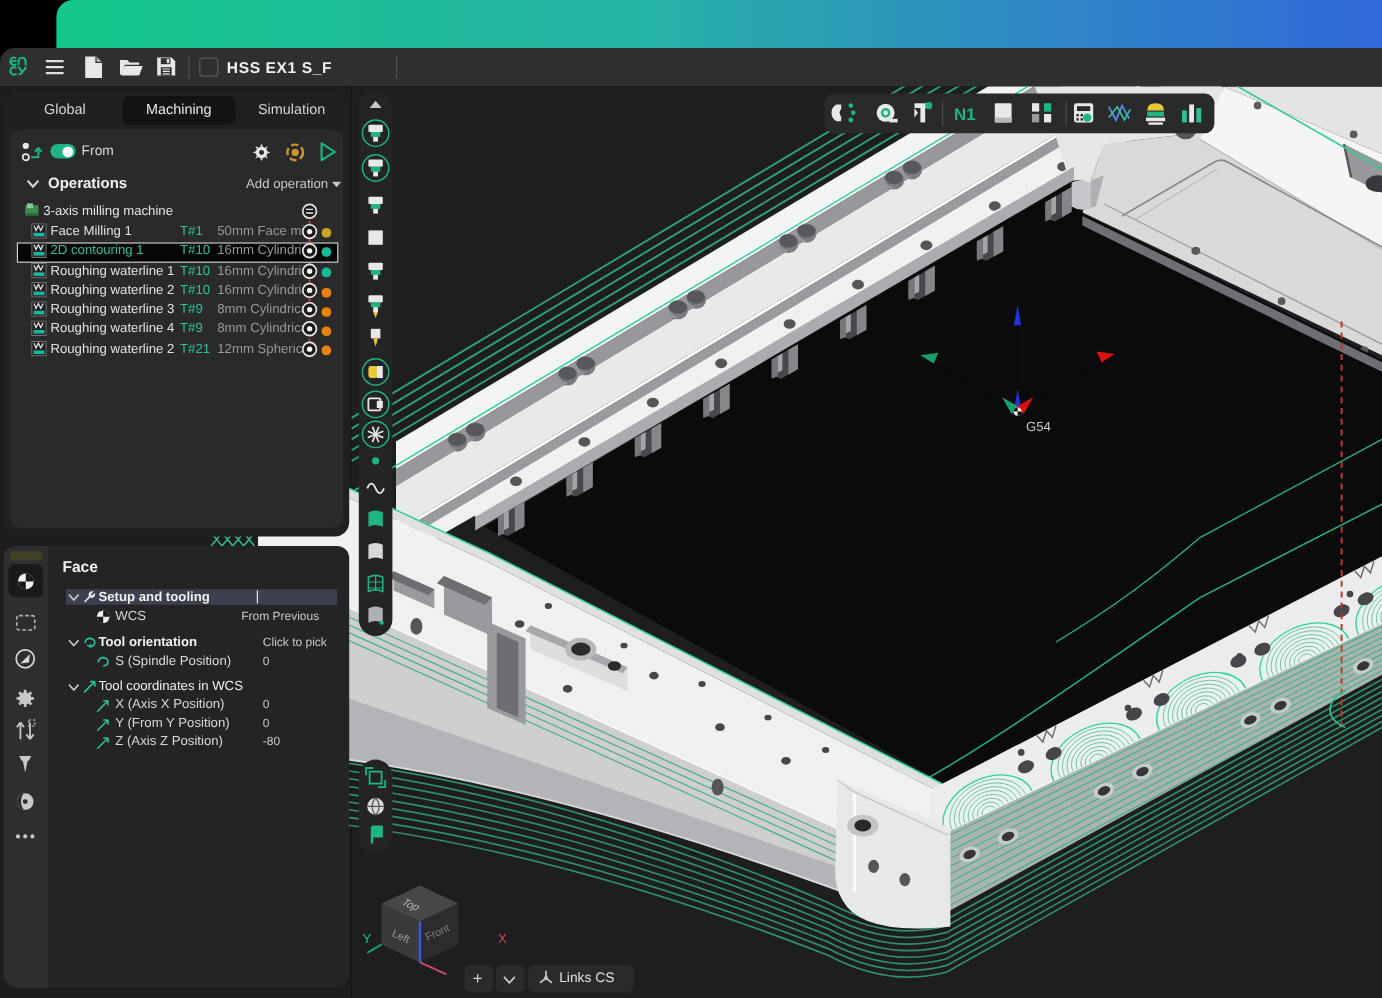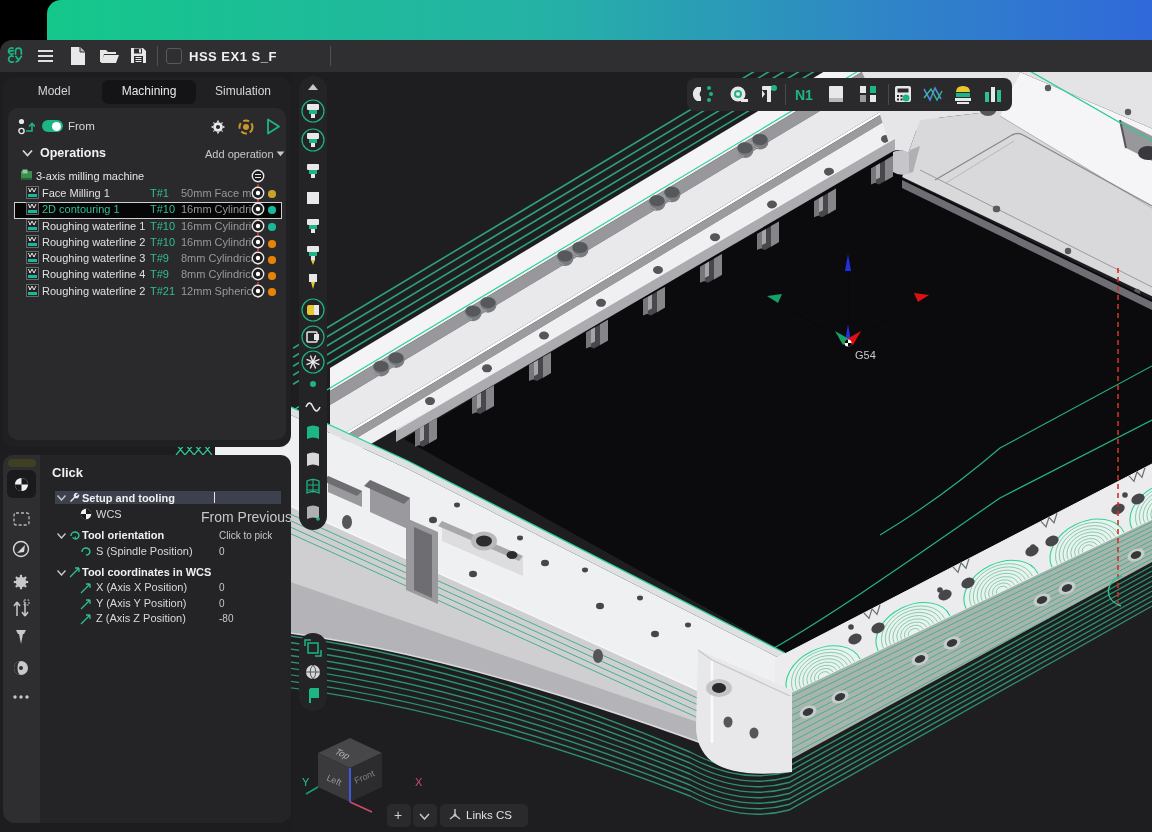--- a/index.html
+++ b/index.html
@@ -345,21 +345,21 @@
     <rect x="9" y="2.2" width="2" height="3.4" fill="#e8e8e8"></rect>
     <rect x="4" y="9" width="9" height="7" fill="#2f2f31"></rect>
     <path d="M5.5,10.5 H11.5 M5.5,12.5 H11.5 M5.5,14.5 H11.5" stroke="#e8e8e8" stroke-width="1"></path>
   </svg>
 <div class="abs" style="left:157px;top:46px;width:1px;height:20px;background:#505052"></div>
 <div class="abs" style="left:330px;top:46px;width:1px;height:20px;background:#505052"></div>
 <div class="abs" style="left:166px;top:48px;width:16px;height:16px;border:1.5px solid #5a5a5e;border-radius:3px"></div>
 <div class="abs" style="left:189px;top:49px;font-size:13px;font-weight:bold;color:#f0f0f0;letter-spacing:0.5px">HSS EX1 S_F</div>
 <div class="abs" style="left:3px;top:77px;width:288px;height:370px;background:#202022;border-radius:12px"></div>
 <div class="abs" style="left:102px;top:80px;width:94px;height:24px;background:#141416;border-radius:6px"></div>
-<div class="abs" style="left:14px;top:84px;width:80px;text-align:center;font-size:12px;color:#d5d5d7">Model</div>
+<div class="abs" style="left:14px;top:84px;width:80px;text-align:center;font-size:12px;color:#d5d5d7">Global</div>
 <div class="abs" style="left:107px;top:84px;width:84px;text-align:center;font-size:12px;color:#e8e8e8">Machining</div>
 <div class="abs" style="left:200px;top:84px;width:86px;text-align:center;font-size:12px;color:#d5d5d7">Simulation</div>
 <div class="abs" style="left:8px;top:108px;width:278px;height:332px;background:#2a2a2c;border-radius:10px"></div>
 <svg class="abs" style="left:18px;top:118px" width="17" height="17" viewBox="0 0 17 17">
 <circle cx="3.5" cy="3.5" r="2.6" fill="#e8e8e8"></circle>
     <circle cx="3.5" cy="13" r="2.6" fill="none" stroke="#e8e8e8" stroke-width="1.4"></circle>
 <path d="M8,13 H14 V5" fill="none" stroke="#1db584" stroke-width="1.6"></path>
     <path d="M11,7.5 L14,4.5 L17,7.5" fill="none" stroke="#1db584" stroke-width="1.6" transform="translate(0,1)"></path>
 </svg>
 <div class="abs" style="left:42px;top:120px;width:21px;height:12px;background:#1db584;border-radius:6px"></div>
@@ -523,67 +523,67 @@
     <path d="M25,161 V147 M25,161 L22,157 M25,161 L28,157" stroke="#c8c8ca" stroke-width="1.5" fill="none"></path>
     <rect x="24" y="145" width="5" height="5" fill="none" stroke="#c8c8ca" stroke-width="1" stroke-dasharray="2,1.5"></rect>
     <path d="M16,175 H26 L24,179 H18 Z M19,179 L21,189 L23,179 Z" fill="#c8c8ca"></path>
     <circle cx="21" cy="213" r="7" fill="#c8c8ca"></circle>
     <path d="M21,206 A7,7 0 0 0 21,220 A 3.5,7 0 0 1 21,206" fill="#2e2e30"></path>
     <circle cx="21" cy="213" r="2" fill="#2e2e30"></circle>
     <circle cx="15" cy="242" r="1.7" fill="#c8c8ca"></circle>
     <circle cx="21" cy="242" r="1.7" fill="#c8c8ca"></circle>
     <circle cx="27" cy="242" r="1.7" fill="#c8c8ca"></circle>
   </svg>
-<div class="abs" style="left:52px;top:465px;font-size:13px;font-weight:bold;color:#f0f0f0">Click</div>
+<div class="abs" style="left:52px;top:465px;font-size:13px;font-weight:bold;color:#f0f0f0">Face</div>
 <div class="abs" style="left:55px;top:491px;width:226px;height:13px;background:#3c414d"></div>
 <div class="abs" style="left:214px;top:492px;width:1px;height:11px;background:#e8e8e8"></div>
 <svg class="abs" style="left:57px;top:495px" width="9" height="6" viewBox="0 0 9 6">
     <path d="M0.5,0.5 L4.5,5 L8.5,0.5" fill="none" stroke="#c8c8ca" stroke-width="1.4"></path>
   </svg>
 <svg class="abs" style="left:69px;top:492px" width="11" height="11" viewBox="0 0 11 11">
     <path d="M9,1 A3,3 0 0 0 5,5 L1,9 L2,10 L6,6 A3,3 0 0 0 10,2 L8,4 L7,4 L7,3 Z" fill="#e8e8e8"></path>
   </svg>
 <div class="abs" style="left:82px;top:492px;font-size:11px;font-weight:bold;color:#f0f0f0">Setup and tooling</div>
 <svg class="abs" style="left:80px;top:508px" width="12" height="12" viewBox="0 0 16 16">
     <circle cx="8" cy="8" r="7" fill="#f0f0f0"></circle>
     <path d="M8,8 L8,1 A7,7 0 0 1 15,8 Z" fill="#1a1a1c"></path>
     <path d="M8,8 L8,15 A7,7 0 0 1 1,8 Z" fill="#1a1a1c"></path>
   </svg>
 <div class="abs" style="left:96px;top:508px;font-size:11px;color:#d8d8da">WCS</div>
-<div class="abs" style="left:201px;top:509px;font-size:14px;color:#c8c8ca">From Previous</div>
+<div class="abs" style="left:201px;top:509px;font-size:10px;color:#c8c8ca">From Previous</div>
 <svg class="abs" style="left:57px;top:533px" width="9" height="6" viewBox="0 0 9 6">
     <path d="M0.5,0.5 L4.5,5 L8.5,0.5" fill="none" stroke="#c8c8ca" stroke-width="1.4"></path>
   </svg>
 <svg class="abs" style="left:69px;top:530px" width="12" height="11" viewBox="0 0 12 11">
     <path d="M2,6 A4,3.5 0 1 1 6,9" fill="none" stroke="#2fbf97" stroke-width="1.4"></path>
     <path d="M6,9 L3.5,7.5 M6,9 L6.5,6.5" stroke="#2fbf97" stroke-width="1.2"></path>
   </svg>
 <div class="abs" style="left:82px;top:529px;font-size:11px;font-weight:bold;color:#f0f0f0">Tool orientation</div>
 <div class="abs" style="left:219px;top:530px;font-size:10px;color:#c8c8ca">Click to pick</div>
 <svg class="abs" style="left:80px;top:546px" width="12" height="11" viewBox="0 0 12 11">
     <path d="M2,6 A4,3.5 0 1 1 6,9" fill="none" stroke="#2fbf97" stroke-width="1.4"></path>
   </svg>
 <div class="abs" style="left:96px;top:545px;font-size:11px;color:#d8d8da">S (Spindle Position)</div>
 <div class="abs" style="left:219px;top:546px;font-size:10px;color:#c8c8ca">0</div>
 <svg class="abs" style="left:57px;top:570px" width="9" height="6" viewBox="0 0 9 6">
     <path d="M0.5,0.5 L4.5,5 L8.5,0.5" fill="none" stroke="#c8c8ca" stroke-width="1.4"></path>
   </svg>
 <svg class="abs" style="left:69px;top:566px" width="12" height="12" viewBox="0 0 12 12">
     <path d="M1,11 L10,2 M10,2 L6,2 M10,2 L10,6" stroke="#2fbf97" stroke-width="1.3" fill="none"></path>
   </svg>
-<div class="abs" style="left:82px;top:566px;font-size:11px;font-weight:bold;color:#f0f0f0">Tool coordinates in WCS</div>
+<div class="abs" style="left:82px;top:566px;font-size:11px;font-weight:normal;color:#f0f0f0">Tool coordinates in WCS</div>
 <svg class="abs" style="left:80px;top:582.0px" width="12" height="12" viewBox="0 0 12 12">
     <path d="M1,11 L10,2 M10,2 L6,2 M10,2 L10,6" stroke="#2fbf97" stroke-width="1.3" fill="none"></path>
   </svg>
 <div class="abs" style="left:96px;top:581.0px;font-size:11px;color:#d8d8da">X (Axis X Position)</div>
 <div class="abs" style="left:219px;top:582.0px;font-size:10px;color:#c8c8ca">0</div>
 <svg class="abs" style="left:80px;top:597.5px" width="12" height="12" viewBox="0 0 12 12">
     <path d="M1,11 L10,2 M10,2 L6,2 M10,2 L10,6" stroke="#2fbf97" stroke-width="1.3" fill="none"></path>
   </svg>
-<div class="abs" style="left:96px;top:596.5px;font-size:11px;color:#d8d8da">Y (Axis Y Position)</div>
+<div class="abs" style="left:96px;top:596.5px;font-size:11px;color:#d8d8da">Y (From Y Position)</div>
 <div class="abs" style="left:219px;top:597.5px;font-size:10px;color:#c8c8ca">0</div>
 <svg class="abs" style="left:80px;top:613.0px" width="12" height="12" viewBox="0 0 12 12">
     <path d="M1,11 L10,2 M10,2 L6,2 M10,2 L10,6" stroke="#2fbf97" stroke-width="1.3" fill="none"></path>
   </svg>
 <div class="abs" style="left:96px;top:612.0px;font-size:11px;color:#d8d8da">Z (Axis Z Position)</div>
 <div class="abs" style="left:219px;top:613.0px;font-size:10px;color:#c8c8ca">-80</div>
 <div class="abs" style="left:299px;top:76px;width:28px;height:454px;background:#242427;border-radius:14px"></div>
 <svg class="abs" style="left:299px;top:76px" width="28" height="454" viewBox="0 0 28 454">
     <path d="M9,14 L14,8 L19,14 Z" fill="#c8c8ca"></path>
     <circle cx="14" cy="35" r="11" fill="none" stroke="#1db584" stroke-width="1.2"></circle>

